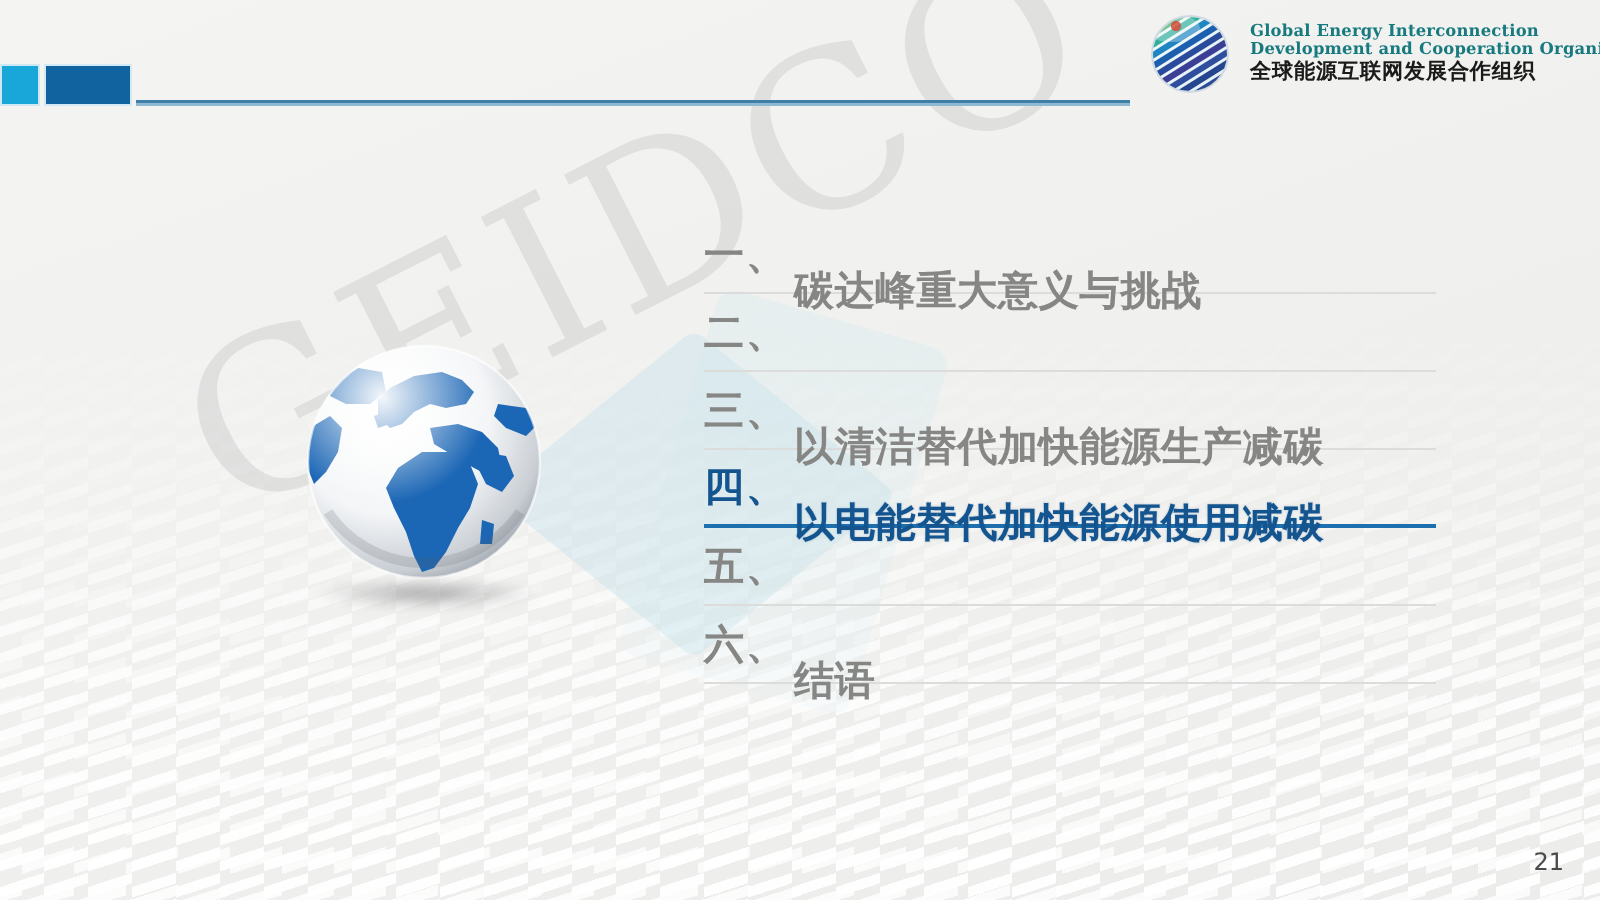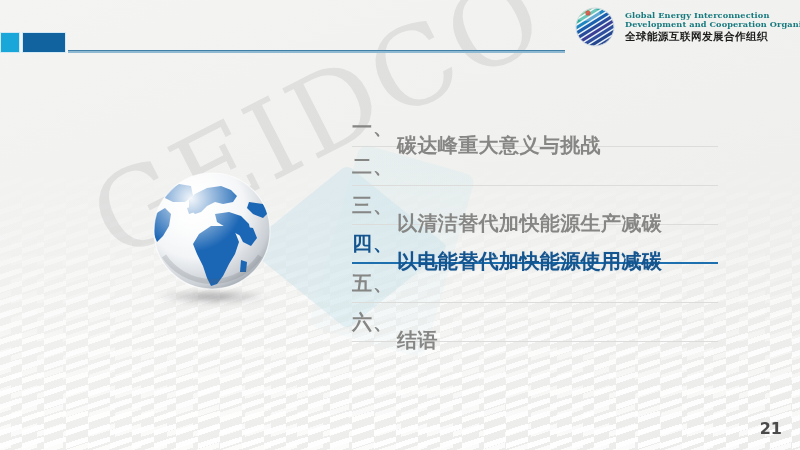--- a/index.html
+++ b/index.html
@@ -127,21 +127,21 @@
     font-size:20px; font-weight:700; color:#868684;
     letter-spacing:.4px; white-space:nowrap;margin-top:36px;
   }
   .row.active{ border-bottom:2px solid #1d6fae; }
   .row.active .num, .row.active .label{ color:#14558f; }
   .row.active .label{ text-shadow:0 0 1px rgba(20,85,143,.35); }
 
   
   .pageno{
     position:absolute; right:18px; bottom:12px;
-    font-size:16px; font-weight:700; color:#4a4a4a;
+    font-size:12px; font-weight:400; color:#4a4a4a;
   }
 </style>
 </head>
 <body>
 
 <div id="slide">
 
   <div class="tex"></div>
   <div class="tex2"></div>
 

